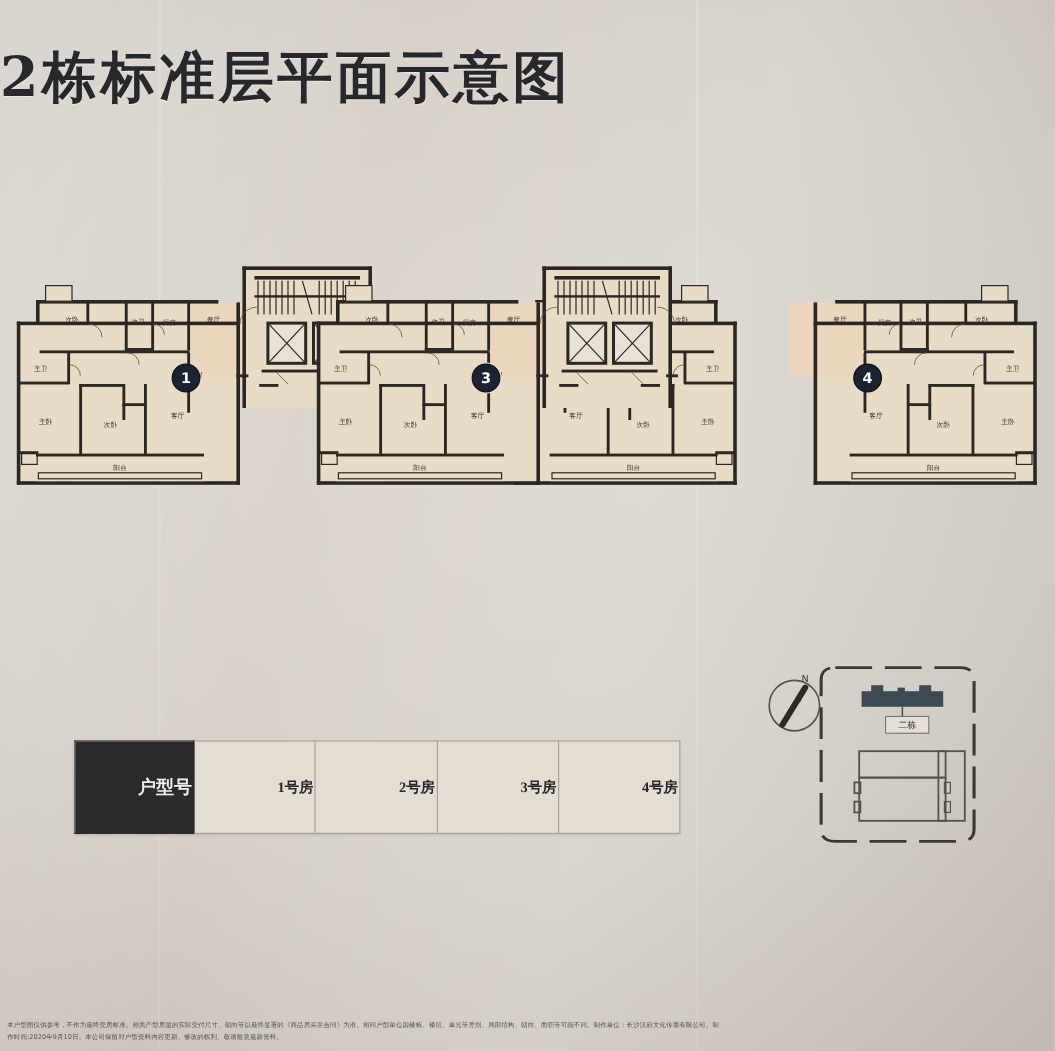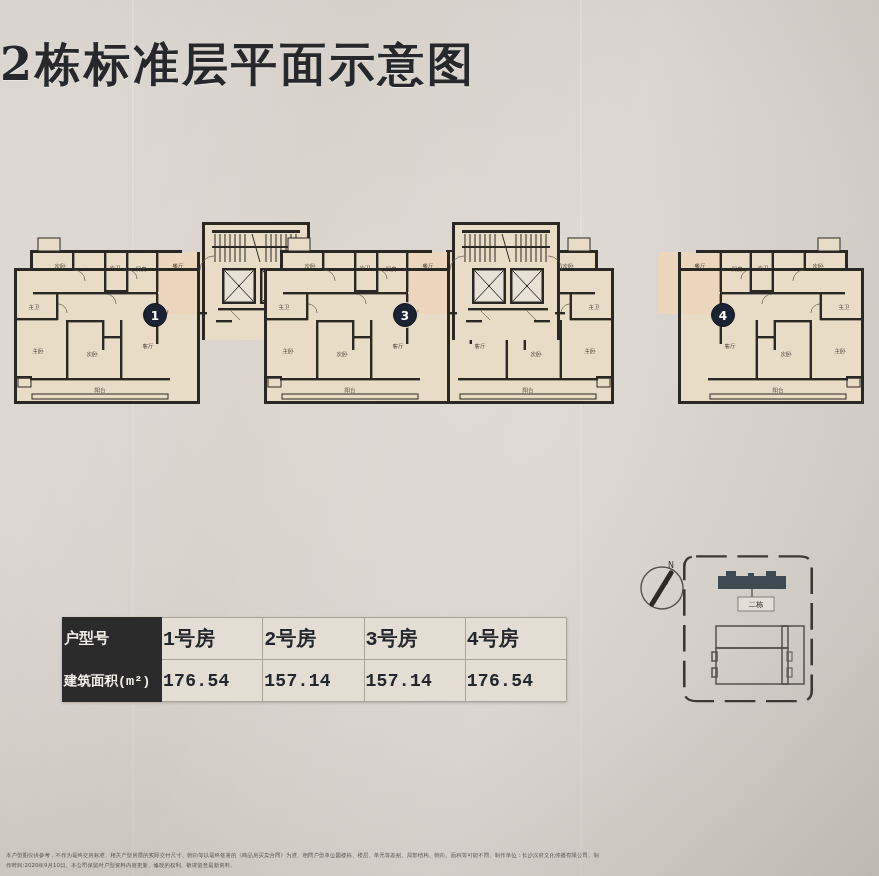--- a/index.html
+++ b/index.html
@@ -45,38 +45,38 @@
 
   
   #area-table{
     position:absolute;left:62px;top:617px;width:505px;height:78px;
     border-collapse:collapse;
     background:#e3ddd4;
     box-shadow:0 1px 3px rgba(0,0,0,.18);
   }
   #area-table td{
     border:1px solid #a9a298;
-    text-align:left;
+    text-align:right;
     vertical-align:middle;
     font-size:17px;
     font-weight:bold;
     color:#23262a;
     height:39px;
-    font-family:Liberation Mono, monospace;
+    font-family:Liberation Serif, serif;
   }
   #area-table td.hdr{
     background:#2b2b2b;
     color:#f2efe9;
     width:96px;
     font-size:15px;
     border:1px solid #2b2b2b;
   }
   #area-table td.hdr.small{font-size:13.5px;}
   #area-table td.val{font-size:18px;letter-spacing:.3px;}
-  #area-table td.unit{font-size:20px;}
+  #area-table td.unit{font-size:12px;}
 
   
   #site{
     position:absolute;left:630px;top:540px;width:215px;height:190px;
   }
   #site svg{display:block;}
 
   
   #disclaimer{
     position:absolute;left:6px;right:6px;bottom:6px;
@@ -346,27 +346,20 @@
 
 <table id="area-table">
   <tbody>
       <tr>
     <td class="hdr">户型号</td>
     <td class="unit">1号房</td>
     <td class="unit">2号房</td>
     <td class="unit">3号房</td>
     <td class="unit">4号房</td>
   </tr>
-  <tr>
-    <td class="hdr small">建筑面积(m²)</td>
-    <td class="val">176.54</td>
-    <td class="val">157.14</td>
-    <td class="val">157.14</td>
-    <td class="val">176.54</td>
-  </tr>
 </tbody>
   </table>
 
 <div id="site">
 <svg width="215" height="190" viewBox="0 0 215 190" xmlns="http://www.w3.org/2000/svg">
 
   <g>
     <circle cx="32" cy="48" r="21" fill="none" stroke="#55514b" stroke-width="1.4"></circle>
     <path d="M41 33 L22 64" stroke="#2d2a26" stroke-width="5" stroke-linecap="round"></path>
     <path d="M41 33 L33 42 L37 45 Z" fill="#2d2a26"></path>

